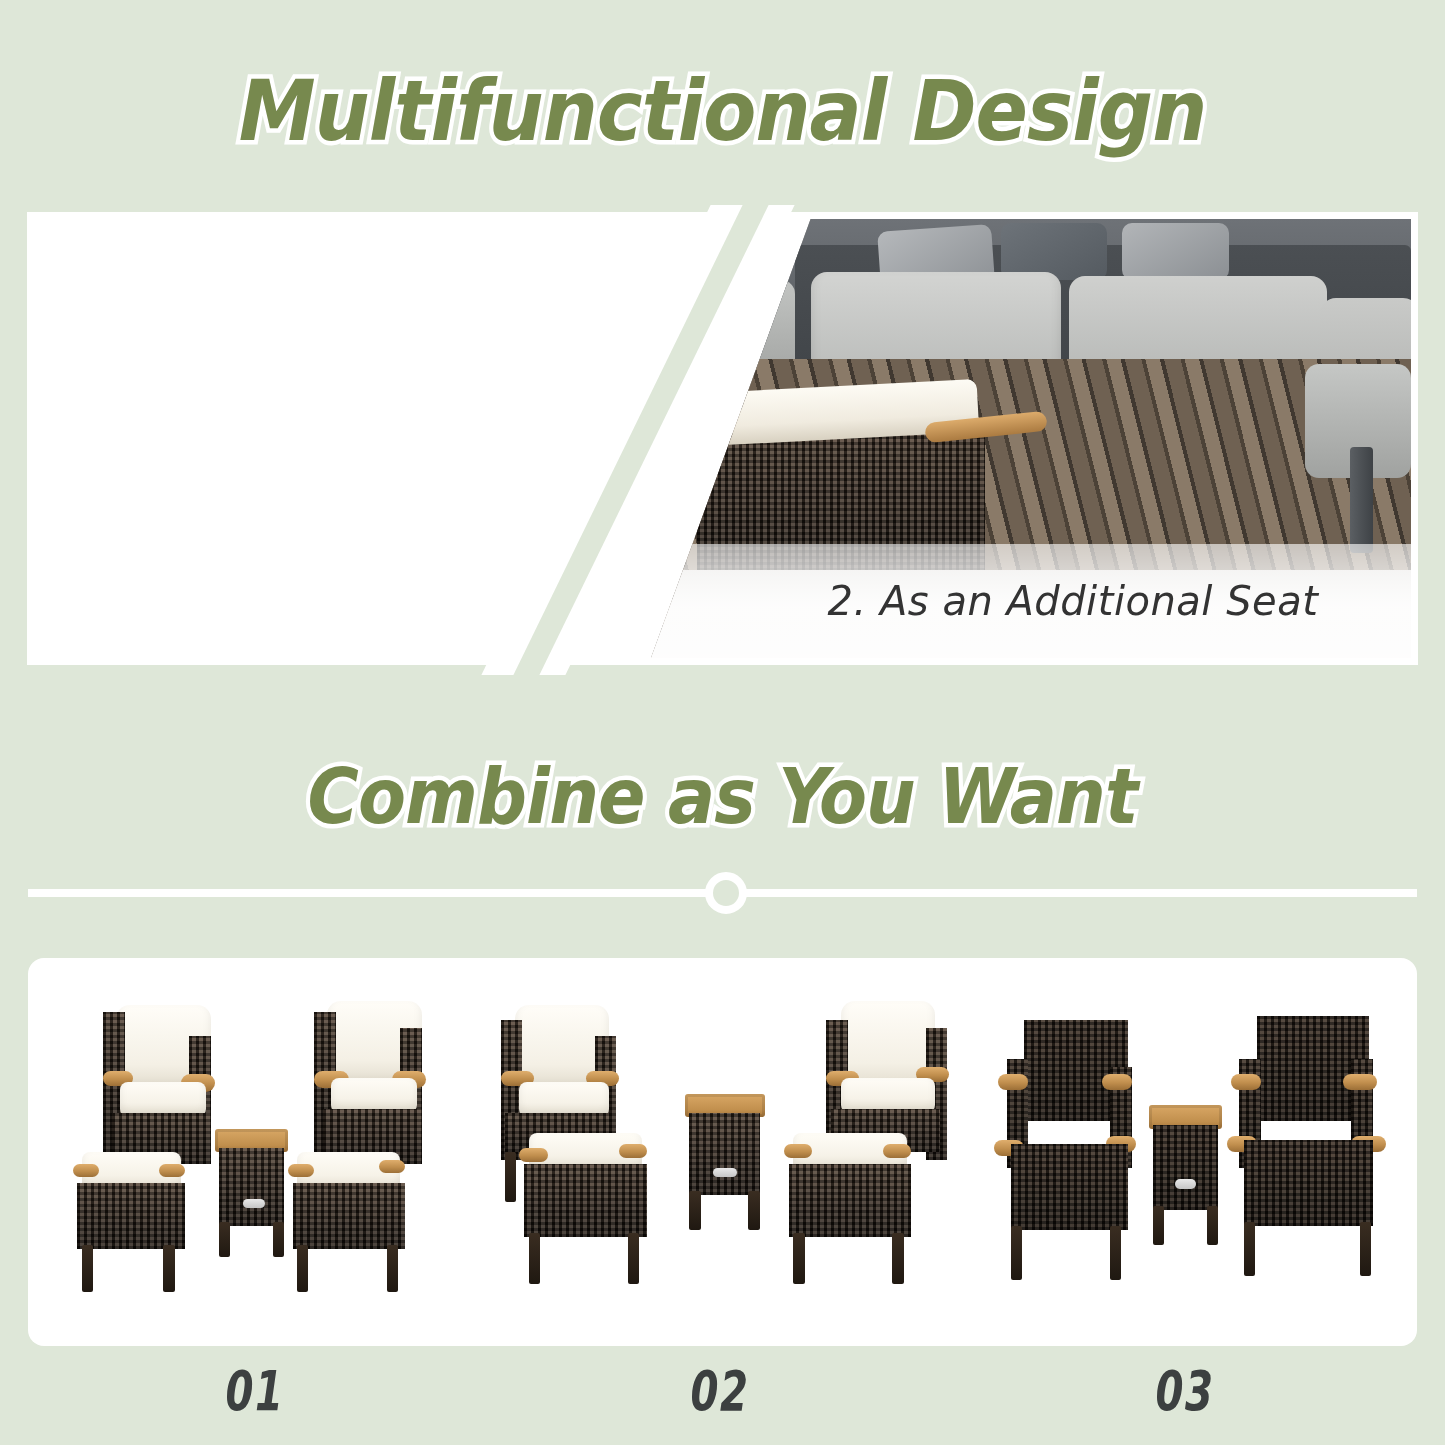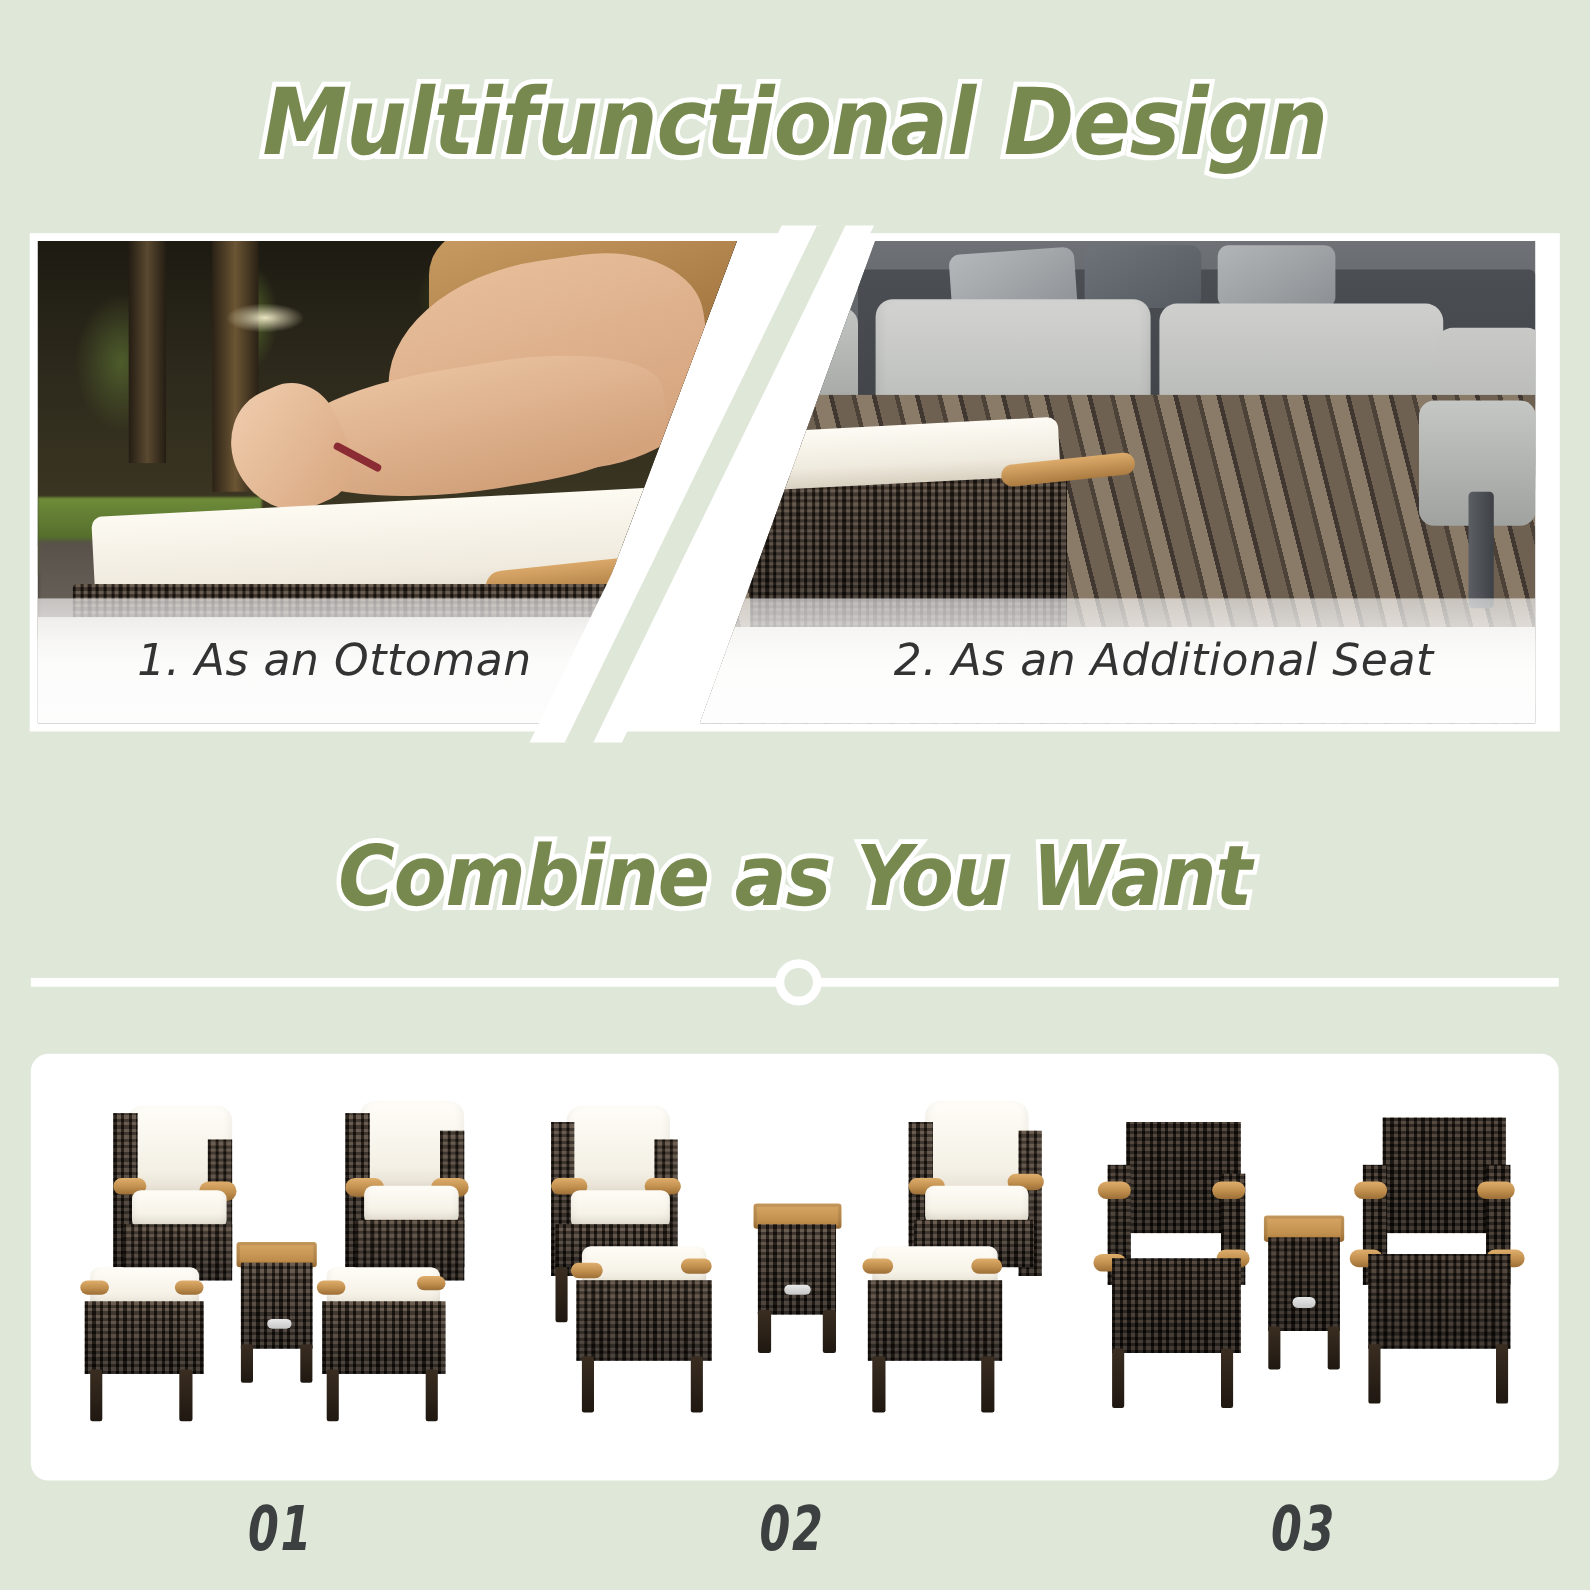--- a/index.html
+++ b/index.html
@@ -37,21 +37,21 @@
     padding:0;
     box-sizing:border-box;
   }
   .photo {
     position:absolute;
     top:7px; height:439px;
     overflow:hidden;
   }
   #photo-left  { left:7px;  width:636px;
      clip-path: polygon(0 0, 100% 0, 74% 100%, 0 100%); }
-  #photo-right { right:22px; width:760px;
+  #photo-right { right:7px; width:760px;
      clip-path: polygon(21% 0, 100% 0, 100% 100%, 0 100%); }
 
   .photo-inner { position:absolute; inset:0; }
 
   
   #scene-left { background:#2f2a20; }
   .l-trees {
     position:absolute; left:0; top:0; width:100%; height:63%;
     background:
       radial-gradient(ellipse 60px 90px at 12% 40%, #4d5c2b 0%, transparent 70%),
@@ -340,42 +340,20 @@
   #number-02 { left:640px; width:160px; text-align:center; }
   #number-03 { left:1105px; width:160px; text-align:center; }
 </style>
 </head>
 <body>
 
 <div class="heading" id="heading-1">Multifunctional Design</div>
 
 <div id="photo-block">
 
-  <div class="photo" id="photo-left">
-    <div class="photo-inner" id="scene-left">
-      <div class="l-trees fx"></div>
-      <div class="l-trunk1 fx"></div>
-      <div class="l-trunk2 fx"></div>
-      <div class="l-sun fx"></div>
-      <div class="l-grass fx"></div>
-      <div class="l-ground fx"></div>
-      <div class="l-shorts fx"></div>
-      <div class="l-leg-a fx"></div>
-      <div class="l-leg-b fx"></div>
-      <div class="l-foot fx"></div>
-      <div class="l-anklet fx"></div>
-      <div class="l-rattan2 fx wicker-dark"></div>
-      <div class="l-cushion fx"></div>
-      <div class="l-arm fx"></div>
-      <div class="l-rattan fx wicker"></div>
-      <div class="l-floor fx"></div>
-    </div>
-    <div class="caption-wash"></div>
-    <div class="caption-text">1. As an Ottoman</div>
-  </div>
 
   <div class="photo" id="photo-right">
     <div class="photo-inner" id="scene-right">
       <div class="r-bg fx"></div>
       <div class="r-flowers fx"></div>
       <div class="r-vase fx"></div>
       <div class="r-sofa-body fx"></div>
       <div class="r-leftsofa fx"></div>
       <div class="r-pillow1 fx"></div>
       <div class="r-pillow2 fx"></div>

